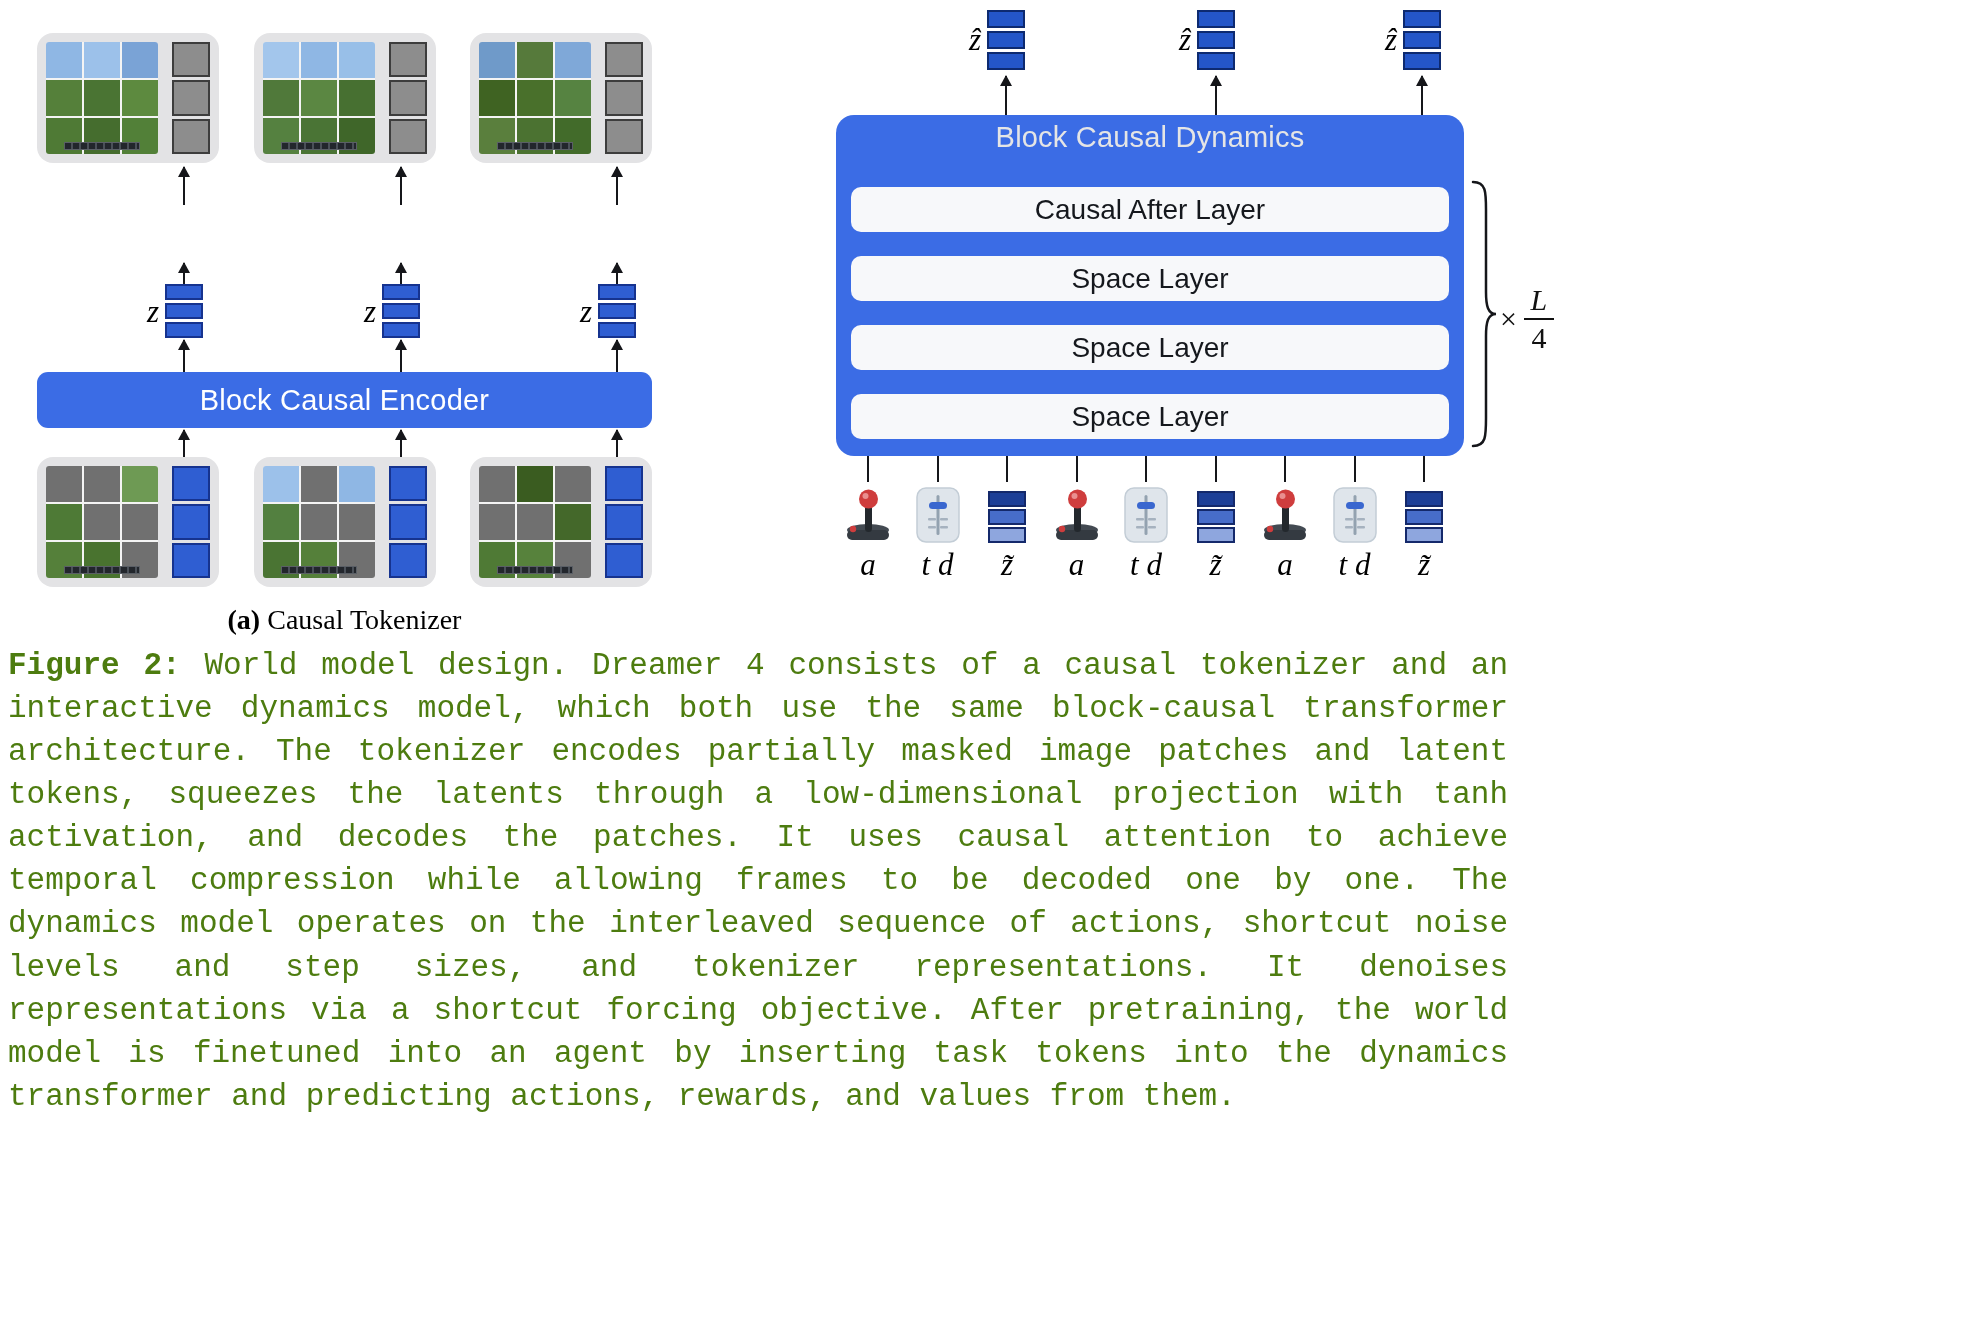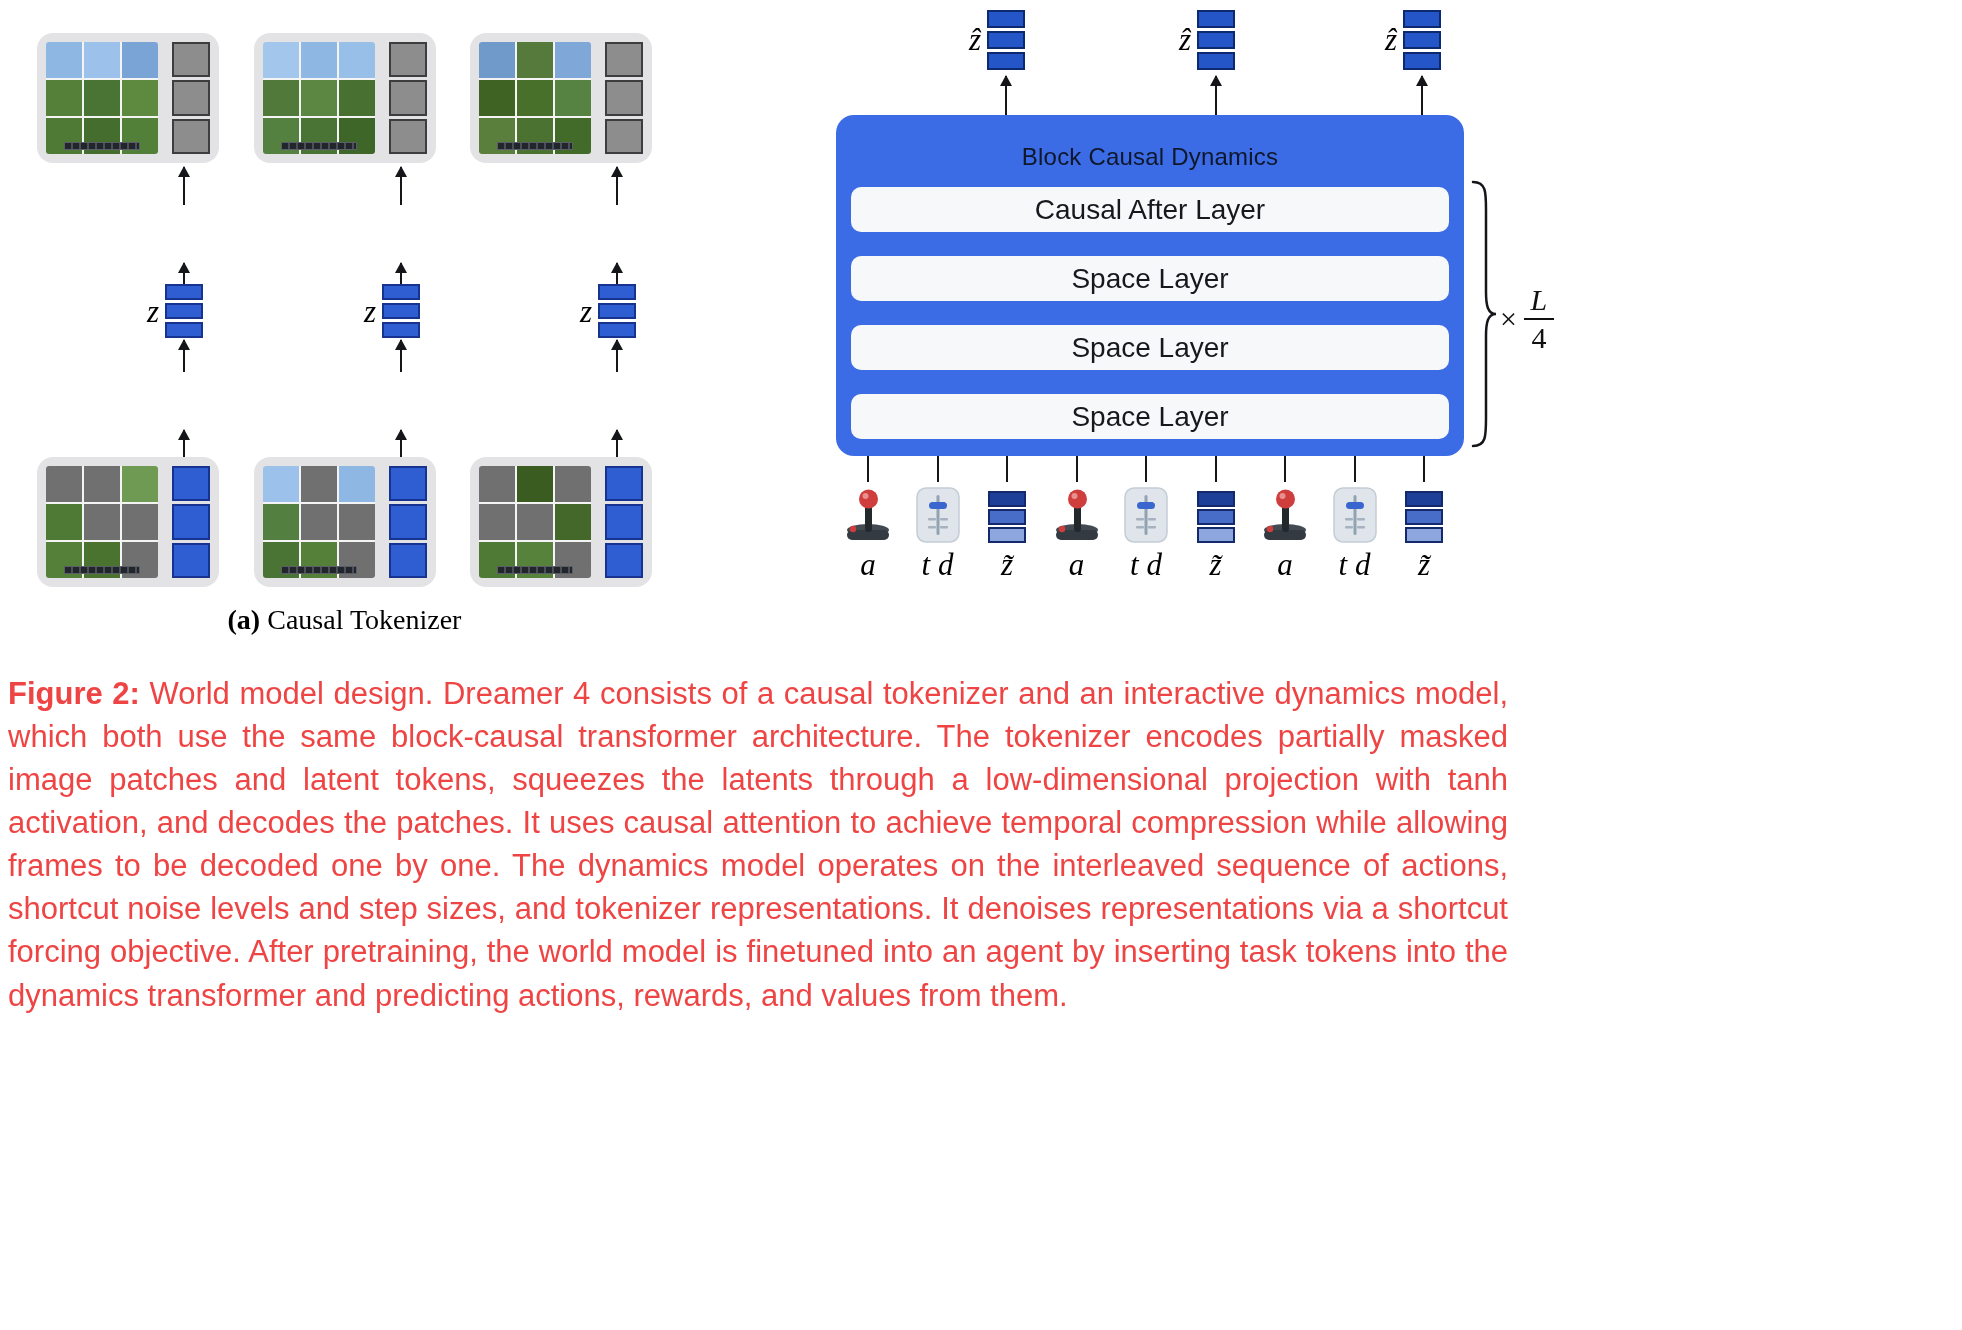--- a/index.html
+++ b/index.html
@@ -22,22 +22,22 @@
   .token-cell.gray{background:var(--token-gray);border-color:var(--token-gray-border);}
   .token-cell.blue{background:var(--token-blue);border-color:var(--token-blue-border);}
   .token-cell.zhat{background:var(--zhat-blue);border-color:var(--zhat-border);}
 
   
   .bar{position:absolute;left:37px;width:615px;height:56px;background:var(--accent-blue);
        border-radius:11px;color:#fff;display:flex;align-items:center;justify-content:center;
        font-size:29px;letter-spacing:.2px;}
   .dyn-box{position:absolute;left:836px;top:115px;width:628px;height:341px;
            background:var(--accent-blue);border-radius:18px;}
-  .dyn-title{position:absolute;left:0;top:28px;width:100%;text-align:center;color:#0f172a;
-             font-size:24px;letter-spacing:.2px;}
+  .dyn-title{position:absolute;left:0;top:6px;width:100%;text-align:center;color:#e5e5e5;
+             font-size:29px;letter-spacing:.2px;}
   .layer{position:absolute;left:15px;width:598px;height:45px;background:var(--layer-bg);
          border-radius:10px;display:flex;align-items:center;justify-content:center;
          font-size:28px;color:#15181d;}
 
   
   .arrow-up{position:absolute;width:2px;background:var(--line-dark);}
   .arrow-up::after{content:"";position:absolute;top:-1px;left:-5px;
                    border-left:6px solid transparent;border-right:6px solid transparent;
                    border-bottom:11px solid var(--line-dark);}
   .connector{width:2px;height:26px;background:var(--line-dark);}
@@ -62,23 +62,23 @@
               justify-content:space-between;padding-right:8px;box-sizing:border-box;}
   .input-col{display:flex;flex-direction:column;align-items:center;width:64px;}
   .icon-wrap{height:58px;display:flex;align-items:flex-end;justify-content:center;margin-top:3px;}
   .input-label{font-size:31px;margin-top:4px;white-space:pre;}
   .mini-stack{width:38px;display:flex;flex-direction:column;gap:2px;}
   .mini-cell{height:16px;border:2px solid #14296b;box-sizing:border-box;}
 
   
   .sub-caption{position:absolute;top:604px;font-family:"Liberation Serif",serif;
                font-size:28px;text-align:center;color:#000;}
-  .fig-caption{position:absolute;left:8px;top:672px;width:1500px;
-               font-family:Liberation Sans, sans-serif;font-size:31px;line-height:1.39;
-               text-align:justify;color:#ef4444;}
+  .fig-caption{position:absolute;left:8px;top:644px;width:1500px;
+               font-family:Liberation Mono, monospace;font-size:31px;line-height:1.39;
+               text-align:justify;color:#4d7c0f;}
 </style>
 </head>
 <body>
 
 <div class="canvas">
 
   <div class="frame" style="left:37px;top:33px">
       <div class="patch-grid">
         <div class="patch" style="background: rgb(143, 183, 228);"></div>
         <div class="patch" style="background: rgb(156, 193, 234);"></div>
@@ -161,20 +161,21 @@
   <div class="stack z" style="left:598px;top:284px">
       <div class="token-cell blue"></div>
       <div class="token-cell blue"></div>
       <div class="token-cell blue"></div>
     </div>
 
   <div class="arrow-up" style="left:183px;top:340px;height:32px"></div>
   <div class="arrow-up" style="left:400px;top:340px;height:32px"></div>
   <div class="arrow-up" style="left:616px;top:340px;height:32px"></div>
 
+  <div class="bar" style="top:372px">Block Causal Encoder</div>
 
   <div class="arrow-up" style="left:183px;top:430px;height:27px"></div>
   <div class="arrow-up" style="left:400px;top:430px;height:27px"></div>
   <div class="arrow-up" style="left:616px;top:430px;height:27px"></div>
 
   <div class="frame" style="left:37px;top:457px">
       <div class="patch-grid">
         <div class="patch" style="background: rgb(112, 112, 112);"></div>
         <div class="patch" style="background: rgb(112, 112, 112);"></div>
         <div class="patch" style="background: rgb(110, 154, 84);"></div>

